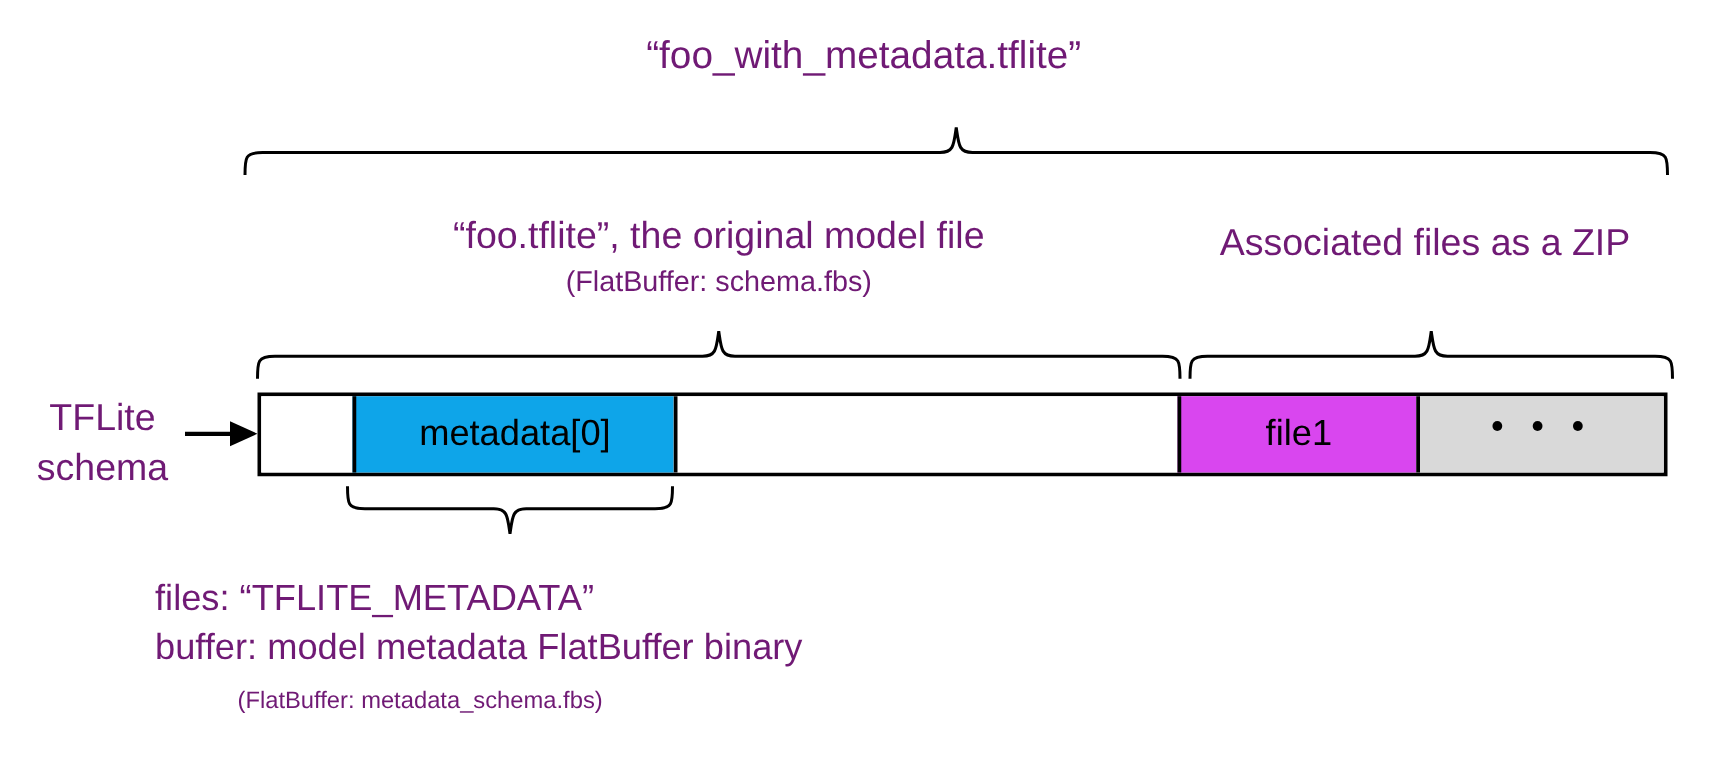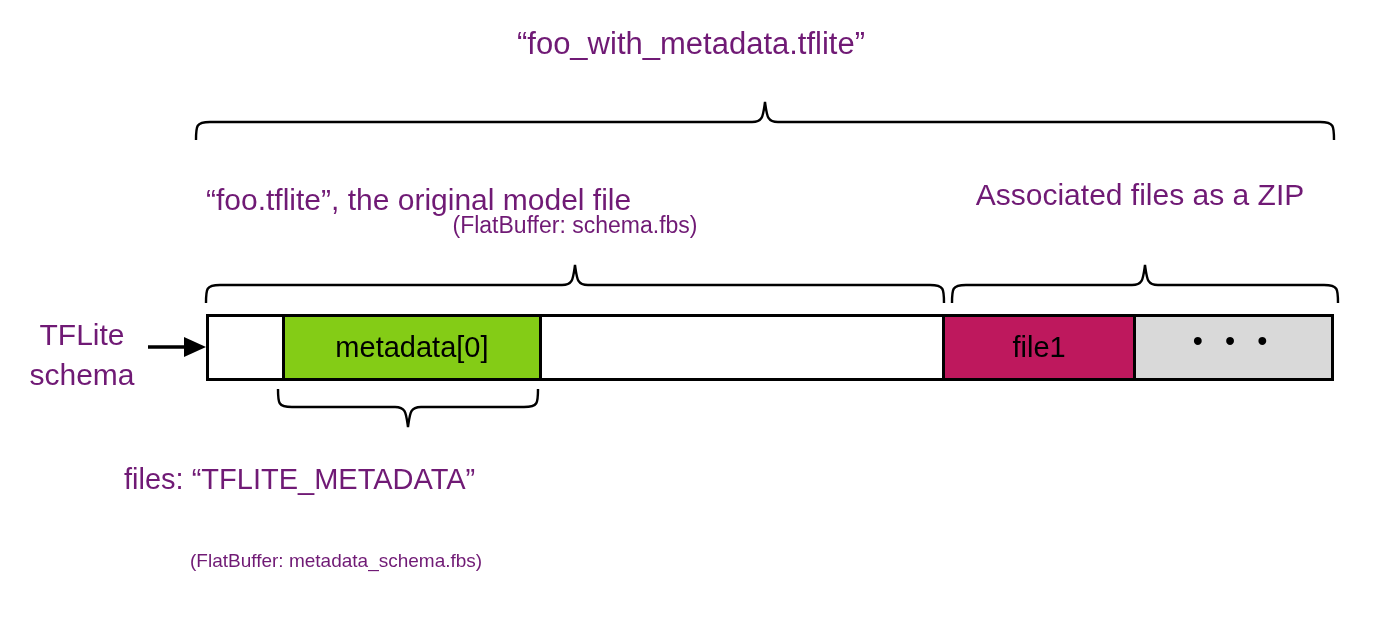--- a/index.html
+++ b/index.html
@@ -24,21 +24,22 @@
     line-height: 1.15;
     color: #701a75;
   }
   
   #title-text {
     left: 0; top: 26px; width: 1382px;
     text-align: center;
     font-size: 31px;
   }
   #model-file-title {
-    left: 206px; top: 183px; width: 738px;
+    left: 206px; top: 172px; width: 738px;
+    text-align: center;
     font-size: 30px;
   }
   #model-file-sub {
     left: 206px; top: 212px; width: 738px;
     text-align: center;
     font-size: 23px;
   }
   #zip-title {
     left: 944px; top: 178px; width: 392px;
     text-align: center;
@@ -141,33 +142,33 @@
 
   <div class="abs txt" id="tflite-label"><span>TFLite</span><br><span>schema</span></div>
 
   <svg class="abs" id="arrow" viewBox="0 0 60 28">
     <line x1="0" y1="14" x2="42" y2="14" stroke="#000" stroke-width="3.4"></line>
     <polygon points="36,4 58,14 36,24" fill="#000"></polygon>
   </svg>
 
   <div class="abs" id="bar">
     <div class="cell" id="cell-head" style="background: rgb(255, 255, 255); width: 73px;"></div>
-    <div class="cell sep" id="cell-meta" style="background: #84cc16; width: 259px;">metadata[0]</div>
+    <div class="cell sep" id="cell-meta" style="background: #0ea5e9; width: 259px;">metadata[0]</div>
     <div class="cell sep" id="cell-body" style="background: rgb(255, 255, 255); width: 405px;"></div>
-    <div class="cell sep" id="cell-file1" style="background: #be185d; width: 192px; text-align: right;">file1</div>
+    <div class="cell sep" id="cell-file1" style="background: #d946ef; width: 192px; text-align: right;">file1</div>
     <div class="cell sep" id="cell-more" style="background: rgb(217, 217, 217); width: 199px;">
         <span class="dots">• • •</span>
       </div>
   </div>
 
   <svg class="abs brace" id="brace-meta" viewBox="0 0 272 44" preserveAspectRatio="none">
     <path d="M 6,0
              C 6,14 6,18 20,18
              L 123,18
              C 134,18 134,24 136,38
              C 138,24 138,18 149,18
              L 252,18
              C 266,18 266,14 266,0"></path>
   </svg>
 
-  <div class="abs txt" id="meta-note"><span>files: “TFLITE_METADATA”</span><br><br><span class="indent">(FlatBuffer: metadata_schema.fbs)</span></div>
+  <div class="abs txt" id="meta-note"><span>files: “TFLITE_METADATA”</span><br><span>buffer: model metadata FlatBuffer binary</span><br><span class="indent">(FlatBuffer: metadata_schema.fbs)</span></div>
 
 </div>
 
 </body></html>

